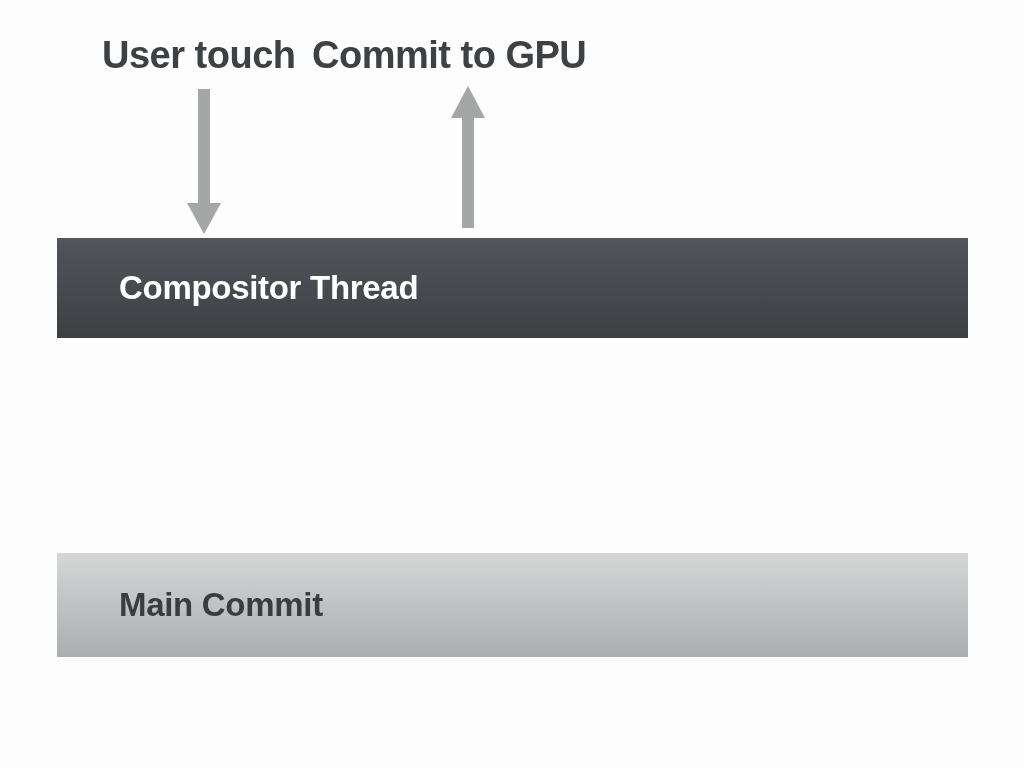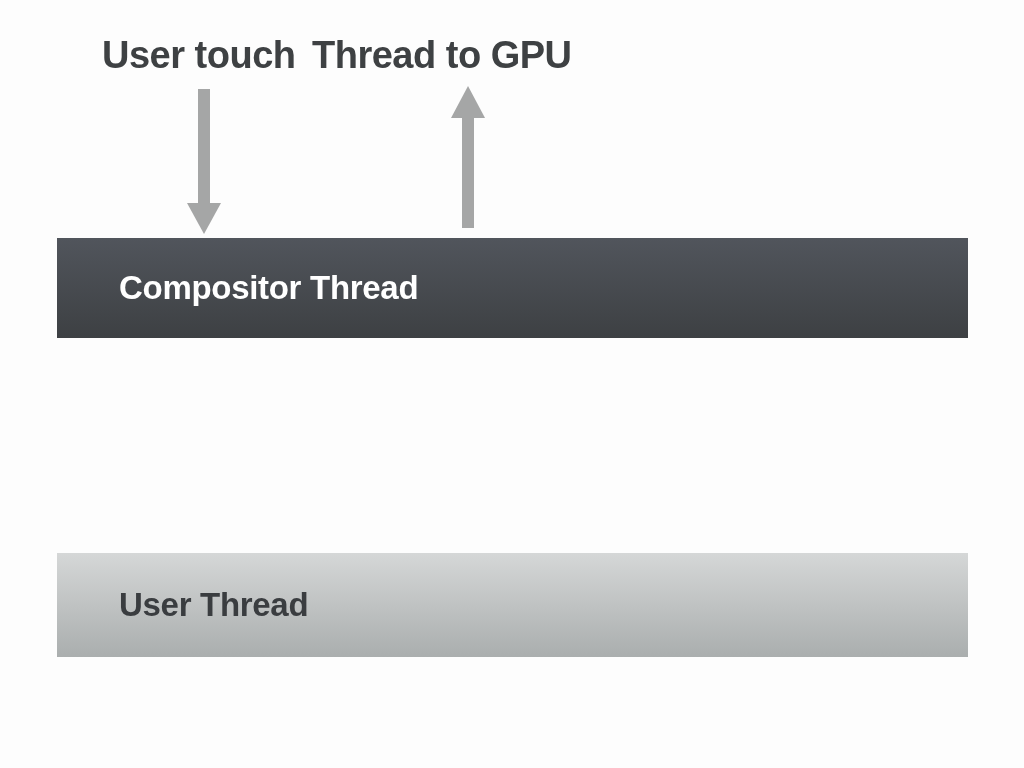--- a/index.html
+++ b/index.html
@@ -69,33 +69,33 @@
   .bar.compositor .bar-label { color: var(--compositor-text, #ffffff); }
   .bar.main       .bar-label { color: var(--main-text, #3a3d40); }
 </style>
 </head>
 <body>
 
 <div class="canvas">
 
   <div class="top-label user">User touch</div>
 
-  <div class="top-label commit">Thread to GPU</div>
+  <div class="top-label commit">Commit to GPU</div>
 
   <svg class="arrow down" width="34" height="145" viewBox="0 0 34 145" aria-hidden="true">
     <rect class="fill" x="11" y="0" width="12" height="118"></rect>
     <polygon class="fill" points="0,114 34,114 17,145"></polygon>
   </svg>
 
   <svg class="arrow up" width="34" height="142" viewBox="0 0 34 142" aria-hidden="true">
     <polygon class="fill" points="17,0 34,32 0,32"></polygon>
     <rect class="fill" x="11" y="28" width="12" height="114"></rect>
   </svg>
 
   <div class="bar compositor">
     <div class="bar-label">Compositor Thread</div>
   </div>
 
   <div class="bar main">
-    <div class="bar-label">User Thread</div>
+    <div class="bar-label">Main Commit</div>
   </div>
 
 </div>
 
 </body></html>

